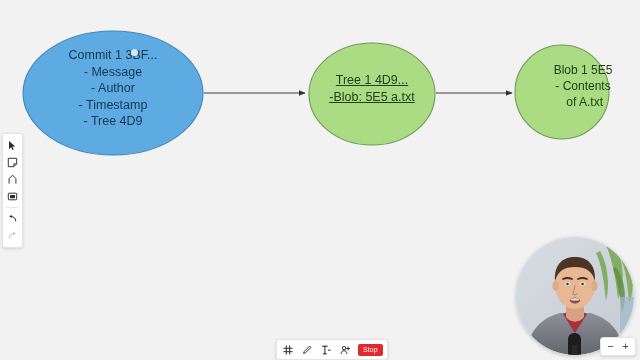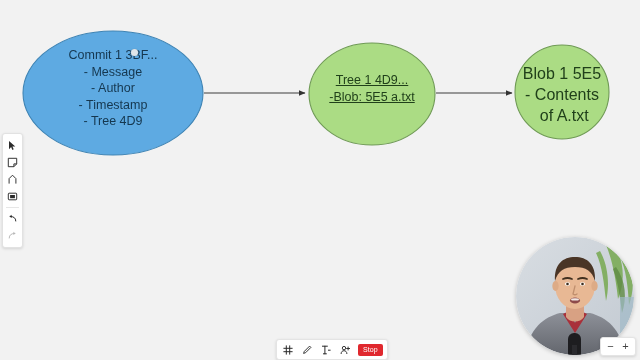--- a/index.html
+++ b/index.html
@@ -48,24 +48,24 @@
   }
   .node-label.tree {
     left: 308px;
     top: 72px;
     width: 128px;
     font-size: 12.5px;
     color: #20401a;
     text-decoration: underline;
   }
   .node-label.blob {
-    left: 507px;
+    left: 528px;
     top: 63px;
     width: 110px;
-    font-size: 16px;
+    font-size: 12px;
     color: #20401a;
   }
 
   
   #cursor-artifact {
     position: absolute;
     left: 131px;
     top: 49px;
     width: 7px;
     height: 7px;

